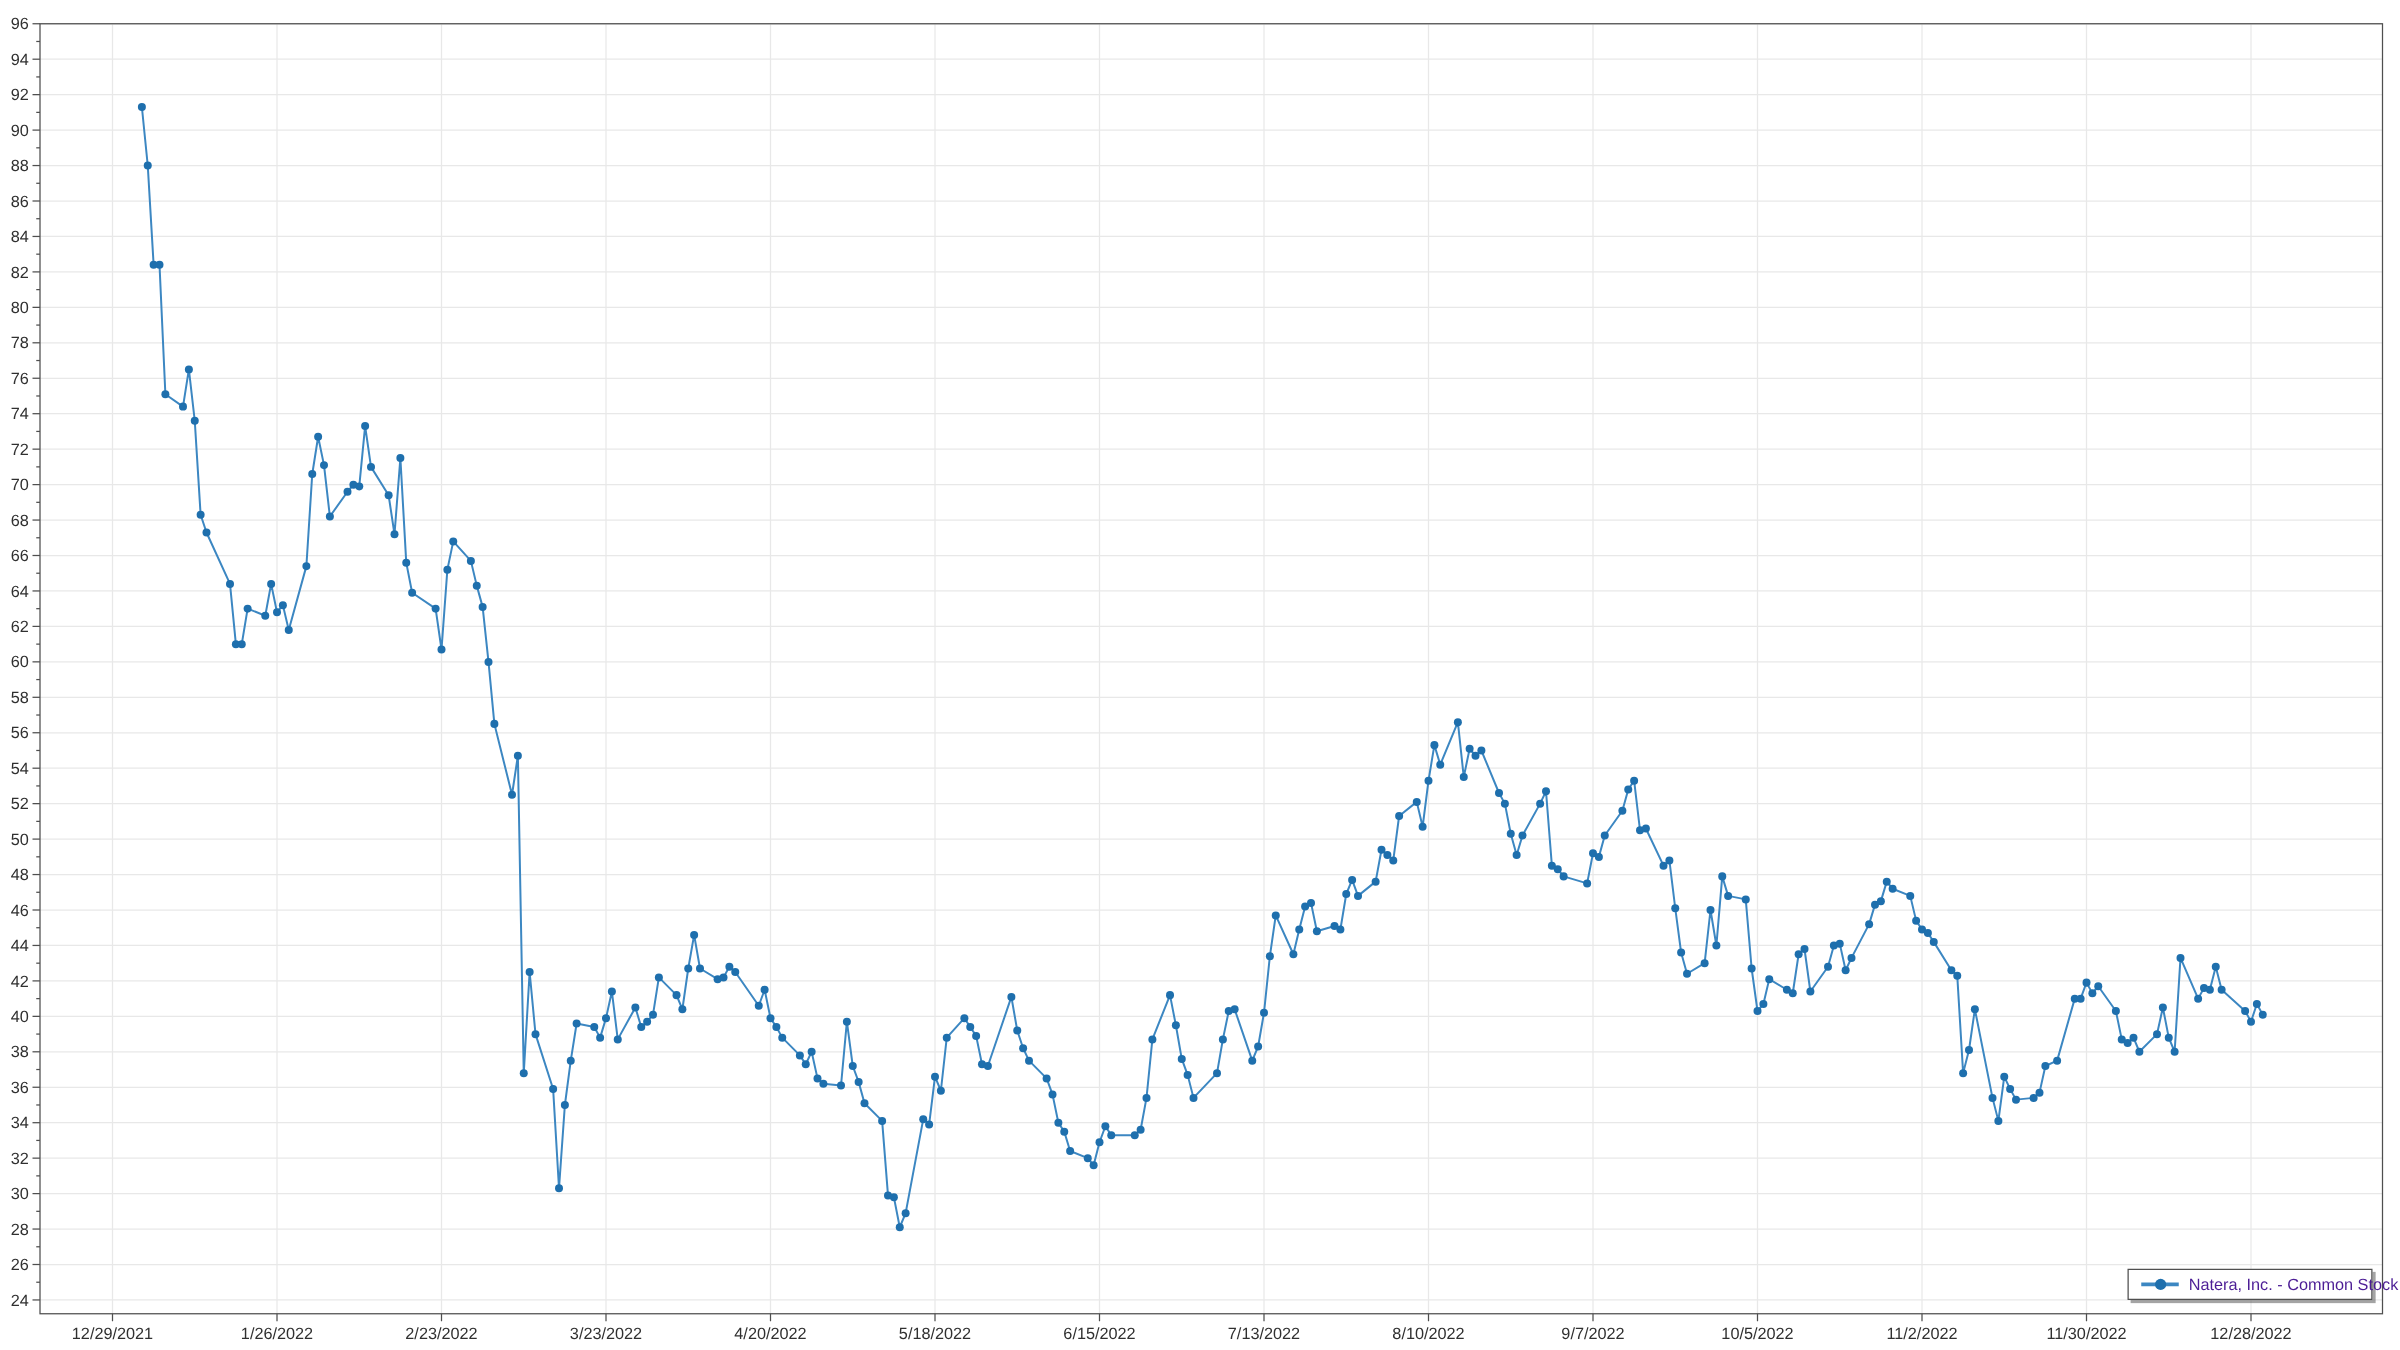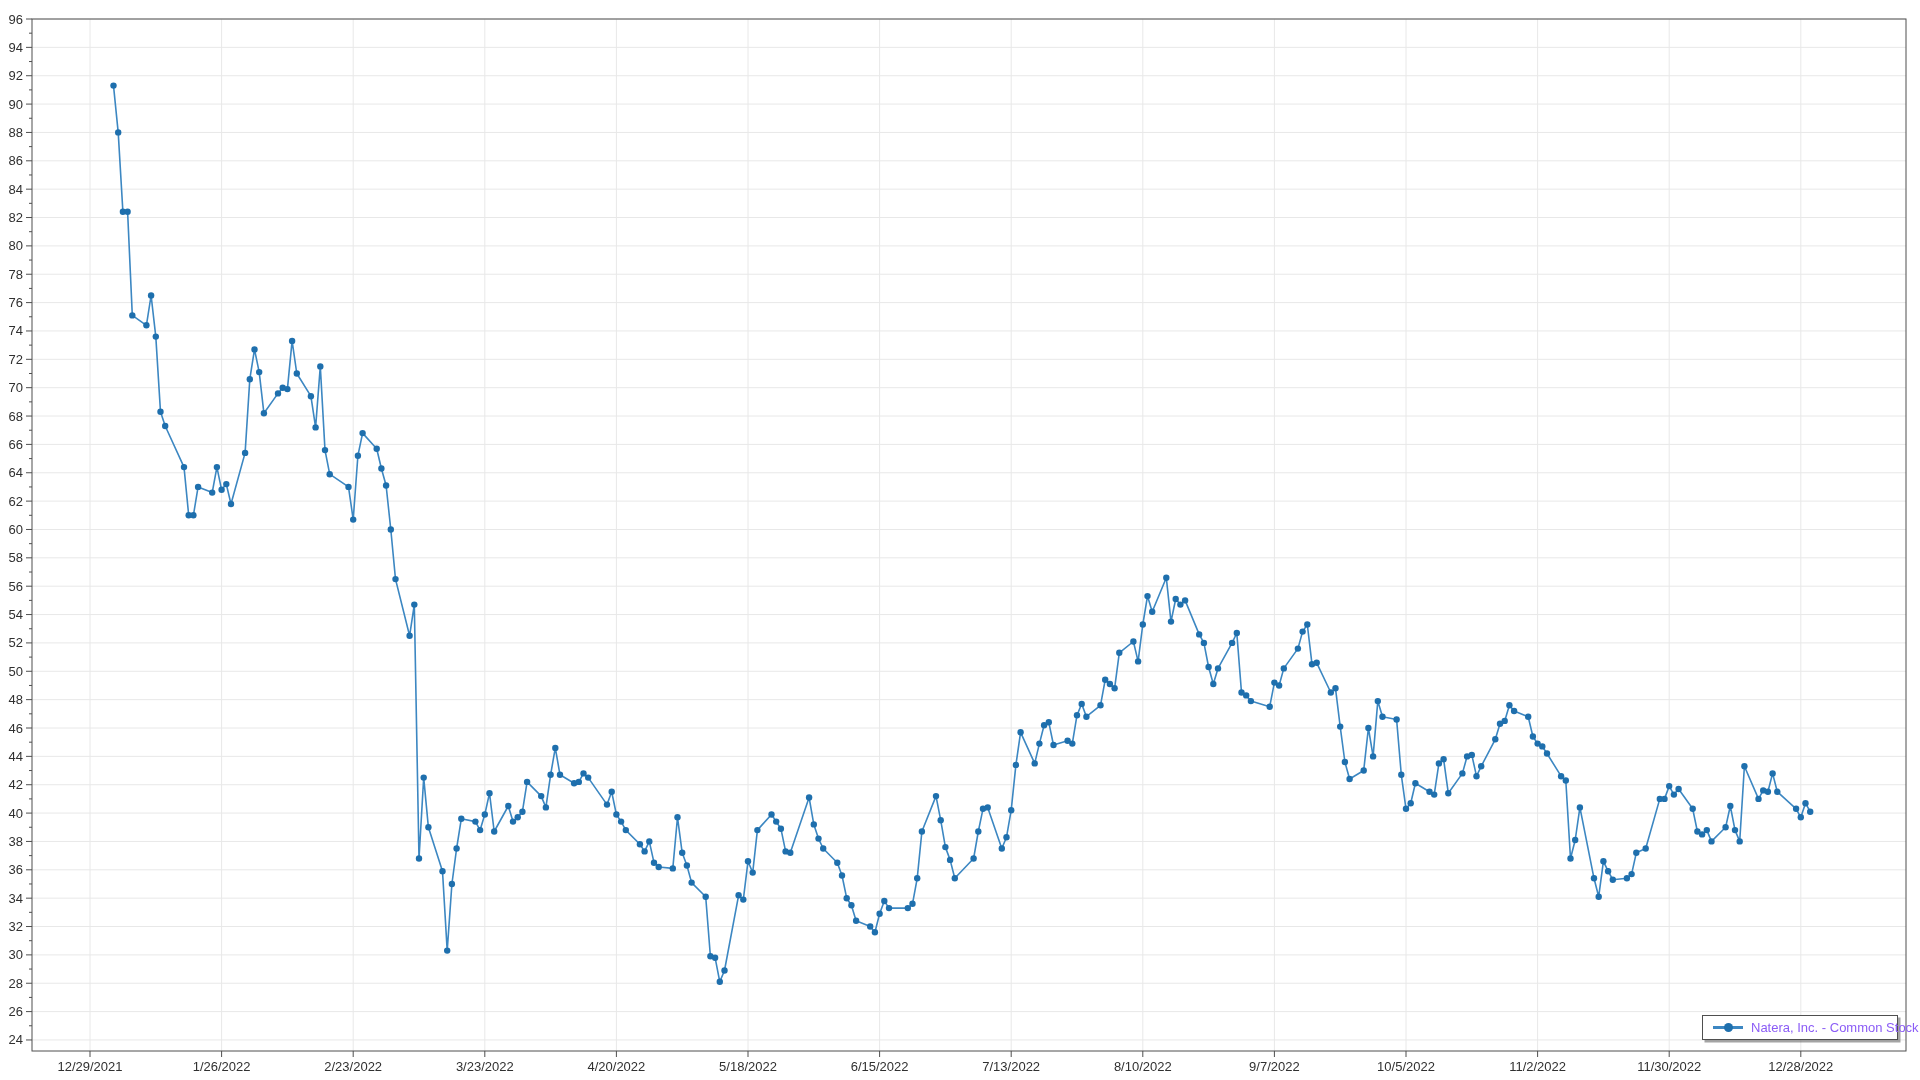--- a/index.html
+++ b/index.html
@@ -7,21 +7,21 @@
               font-family:"Liberation Sans",sans-serif;}
   svg{position:absolute;left:0;top:0;}
   .tick-label-y{font-size:13px;fill:#303030;}
   .tick-label-x{font-size:13px;fill:#303030;}
   #legend-box{position:absolute;left:1702px;top:1015px;width:196px;height:25px;
               background:#ffffff;border:1px solid #4f4f4f;
               box-shadow:2.5px 2.5px 0 rgba(90,90,90,0.55);
               display:flex;align-items:center;box-sizing:border-box;}
   #legend-swatch{position:relative;width:30px;height:3px;margin-left:10px;background:#3c87c2;flex:0 0 auto;}
   #legend-swatch .dot{position:absolute;left:11px;top:-3px;width:9px;height:9px;border-radius:50%;background:#1e6fad;}
-  #legend-label{margin-left:8px;font-size:13px;color:#8b5cf6;white-space:nowrap;text-align:right;}
+  #legend-label{margin-left:8px;font-size:13px;color:#4c1d95;white-space:nowrap;text-align:right;}
 </style>
 </head>
 <body>
 
 <div id="chart-root">
   <svg id="plot-svg" width="1920" height="1080">
       <line x1="90" y1="19" x2="90" y2="1051" stroke="#e8e8e8" stroke-width="1"></line>
       <line x1="221.6" y1="19" x2="221.6" y2="1051" stroke="#e8e8e8" stroke-width="1"></line>
       <line x1="353.2" y1="19" x2="353.2" y2="1051" stroke="#e8e8e8" stroke-width="1"></line>
       <line x1="484.8" y1="19" x2="484.8" y2="1051" stroke="#e8e8e8" stroke-width="1"></line>

